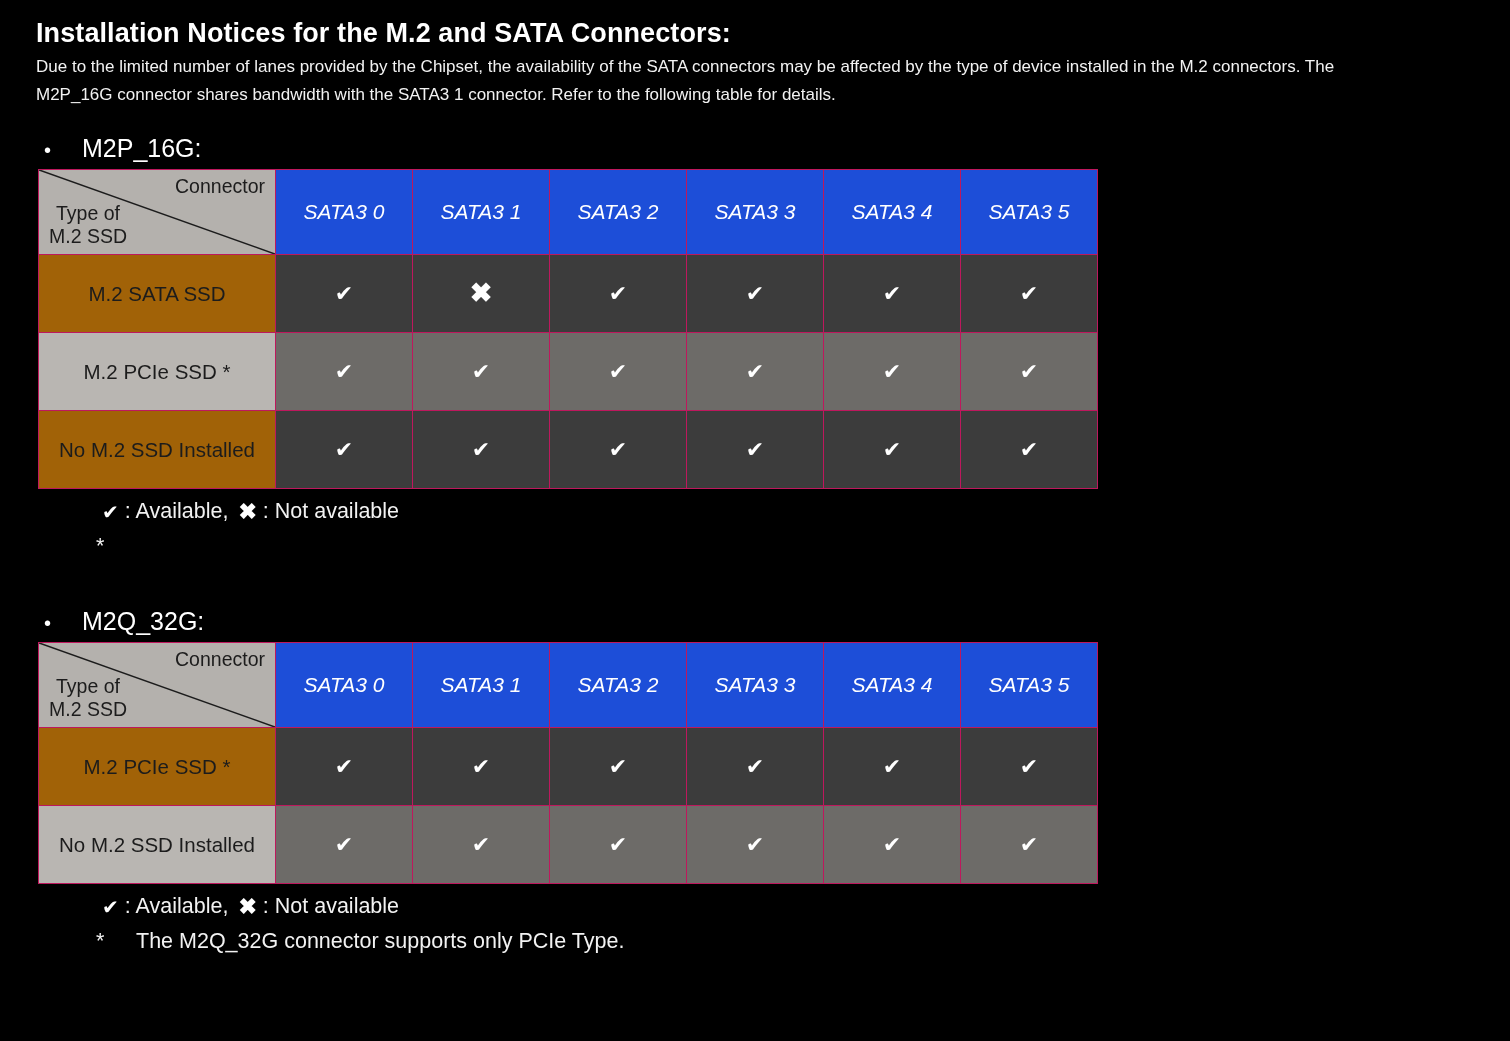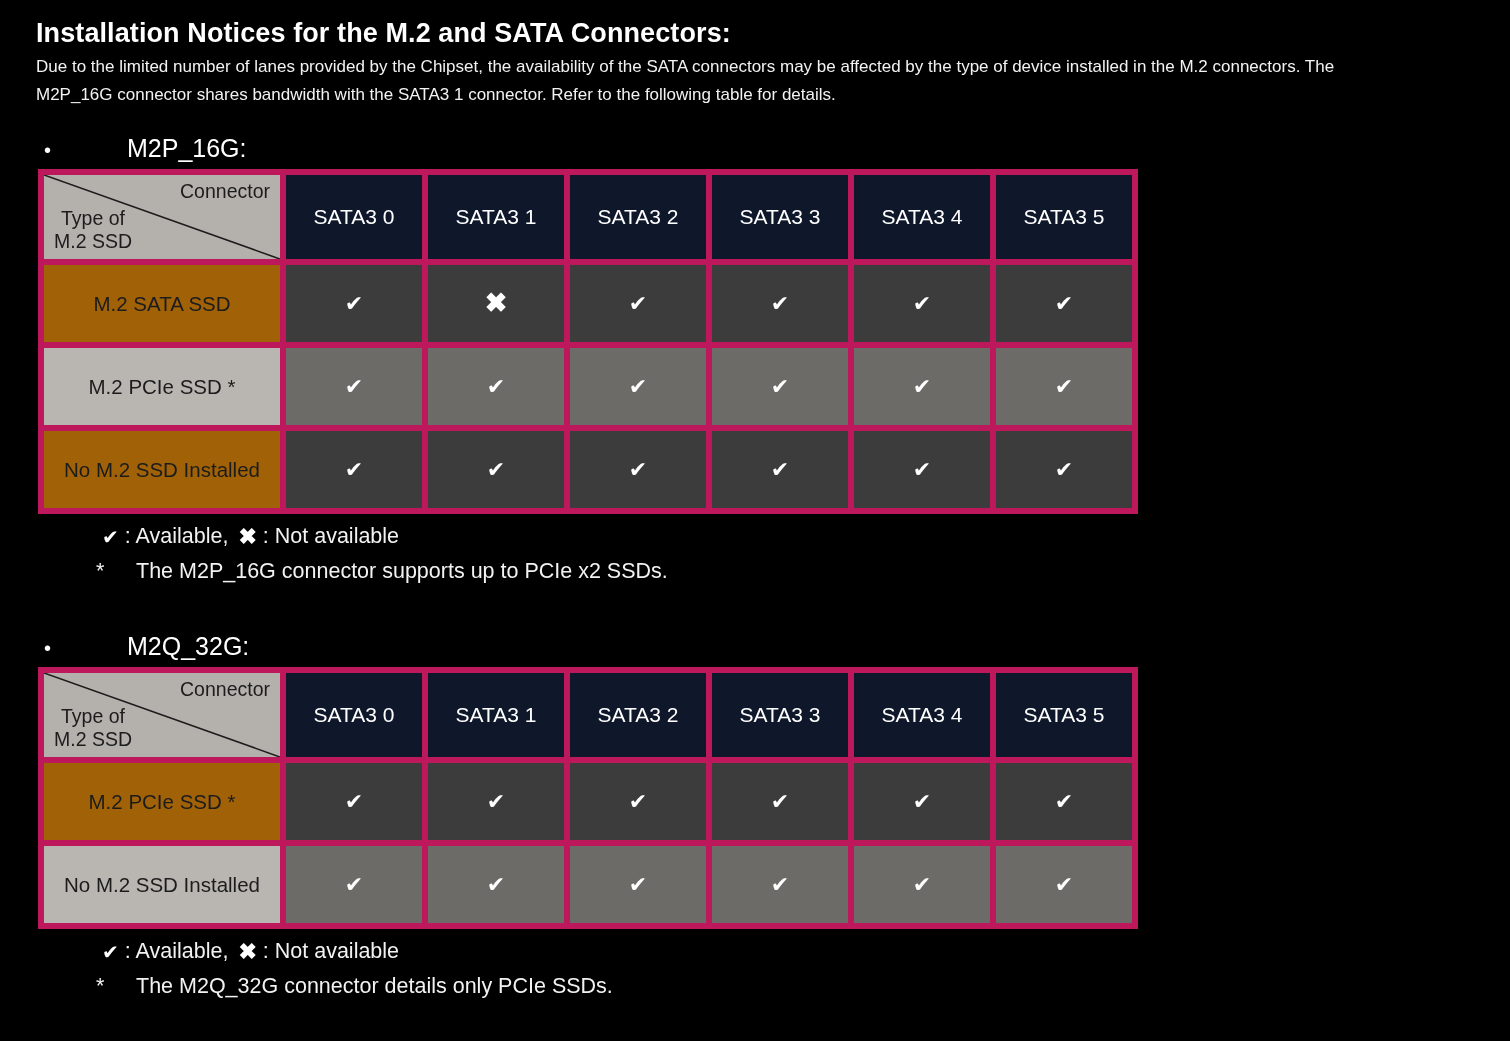--- a/index.html
+++ b/index.html
@@ -44,30 +44,29 @@
   .bullet-dot {
     font-size: 20px;
     line-height: 1;
     color: #ffffff;
     width: 38px;
     display: inline-block;
   }
   .bullet-label {
     font-size: 25px;
     color: #ffffff;
-    margin-left: 45px;
   }
   table.compat {
     border-collapse: collapse;
     table-layout: fixed;
     margin-left: 2px;
     border: 1px solid #c9c9c9;
   }
   table.compat td, table.compat th {
-    border: 6px solid #be185d;
+    border: 1px solid #be185d;
     padding: 0;
     text-align: center;
     vertical-align: middle;
     font-weight: normal;
   }
   .corner-cell {
     width: 236px;
     height: 84px;
     background: #b4b1ad;
     position: relative;
@@ -90,23 +89,24 @@
     bottom: 6px;
     left: 10px;
     font-size: 19.5px;
     color: #1c1c1c;
     text-align: center;
     line-height: 1.18;
   }
   th.conn-head {
     width: 136px;
     height: 84px;
-    background: #0f172a;
+    background: #1d4ed8;
     color: #ffffff;
     font-size: 21px;
+    font-style: italic;
   }
   td.row-head {
     background: #a16207;
     color: #1c1c1c;
     font-size: 20.5px;
     text-align: left;
     padding-left: 12px;
     height: 77px;
   }
   td.row-head.alt {
@@ -230,21 +230,20 @@
 
     <div class="legend">
       <span class="mark-check lg-check">✔</span>
       <span>: Available,</span>
       <span class="mark-cross lg-cross">✖</span>
       <span>: Not available</span>
     </div>
 
     <div class="footnote">
       <span class="star">*</span>
-      <span>The M2P_16G connector supports up to PCIe x2 SSDs.</span>
     </div>
   </div>
 
   <div class="section" style="margin-top:48px;">
     <div class="bullet-row">
       <span class="bullet-dot">•</span>
       <span class="bullet-label">M2Q_32G:</span>
     </div>
 
     <table class="compat">
@@ -292,17 +291,17 @@
 
     <div class="legend">
       <span class="mark-check lg-check">✔</span>
       <span>: Available,</span>
       <span class="mark-cross lg-cross">✖</span>
       <span>: Not available</span>
     </div>
 
     <div class="footnote">
       <span class="star">*</span>
-      <span>The M2Q_32G connector details only PCIe SSDs.</span>
+      <span>The M2Q_32G connector supports only PCIe Type.</span>
     </div>
   </div>
 
 </div>
 
 </body></html>

